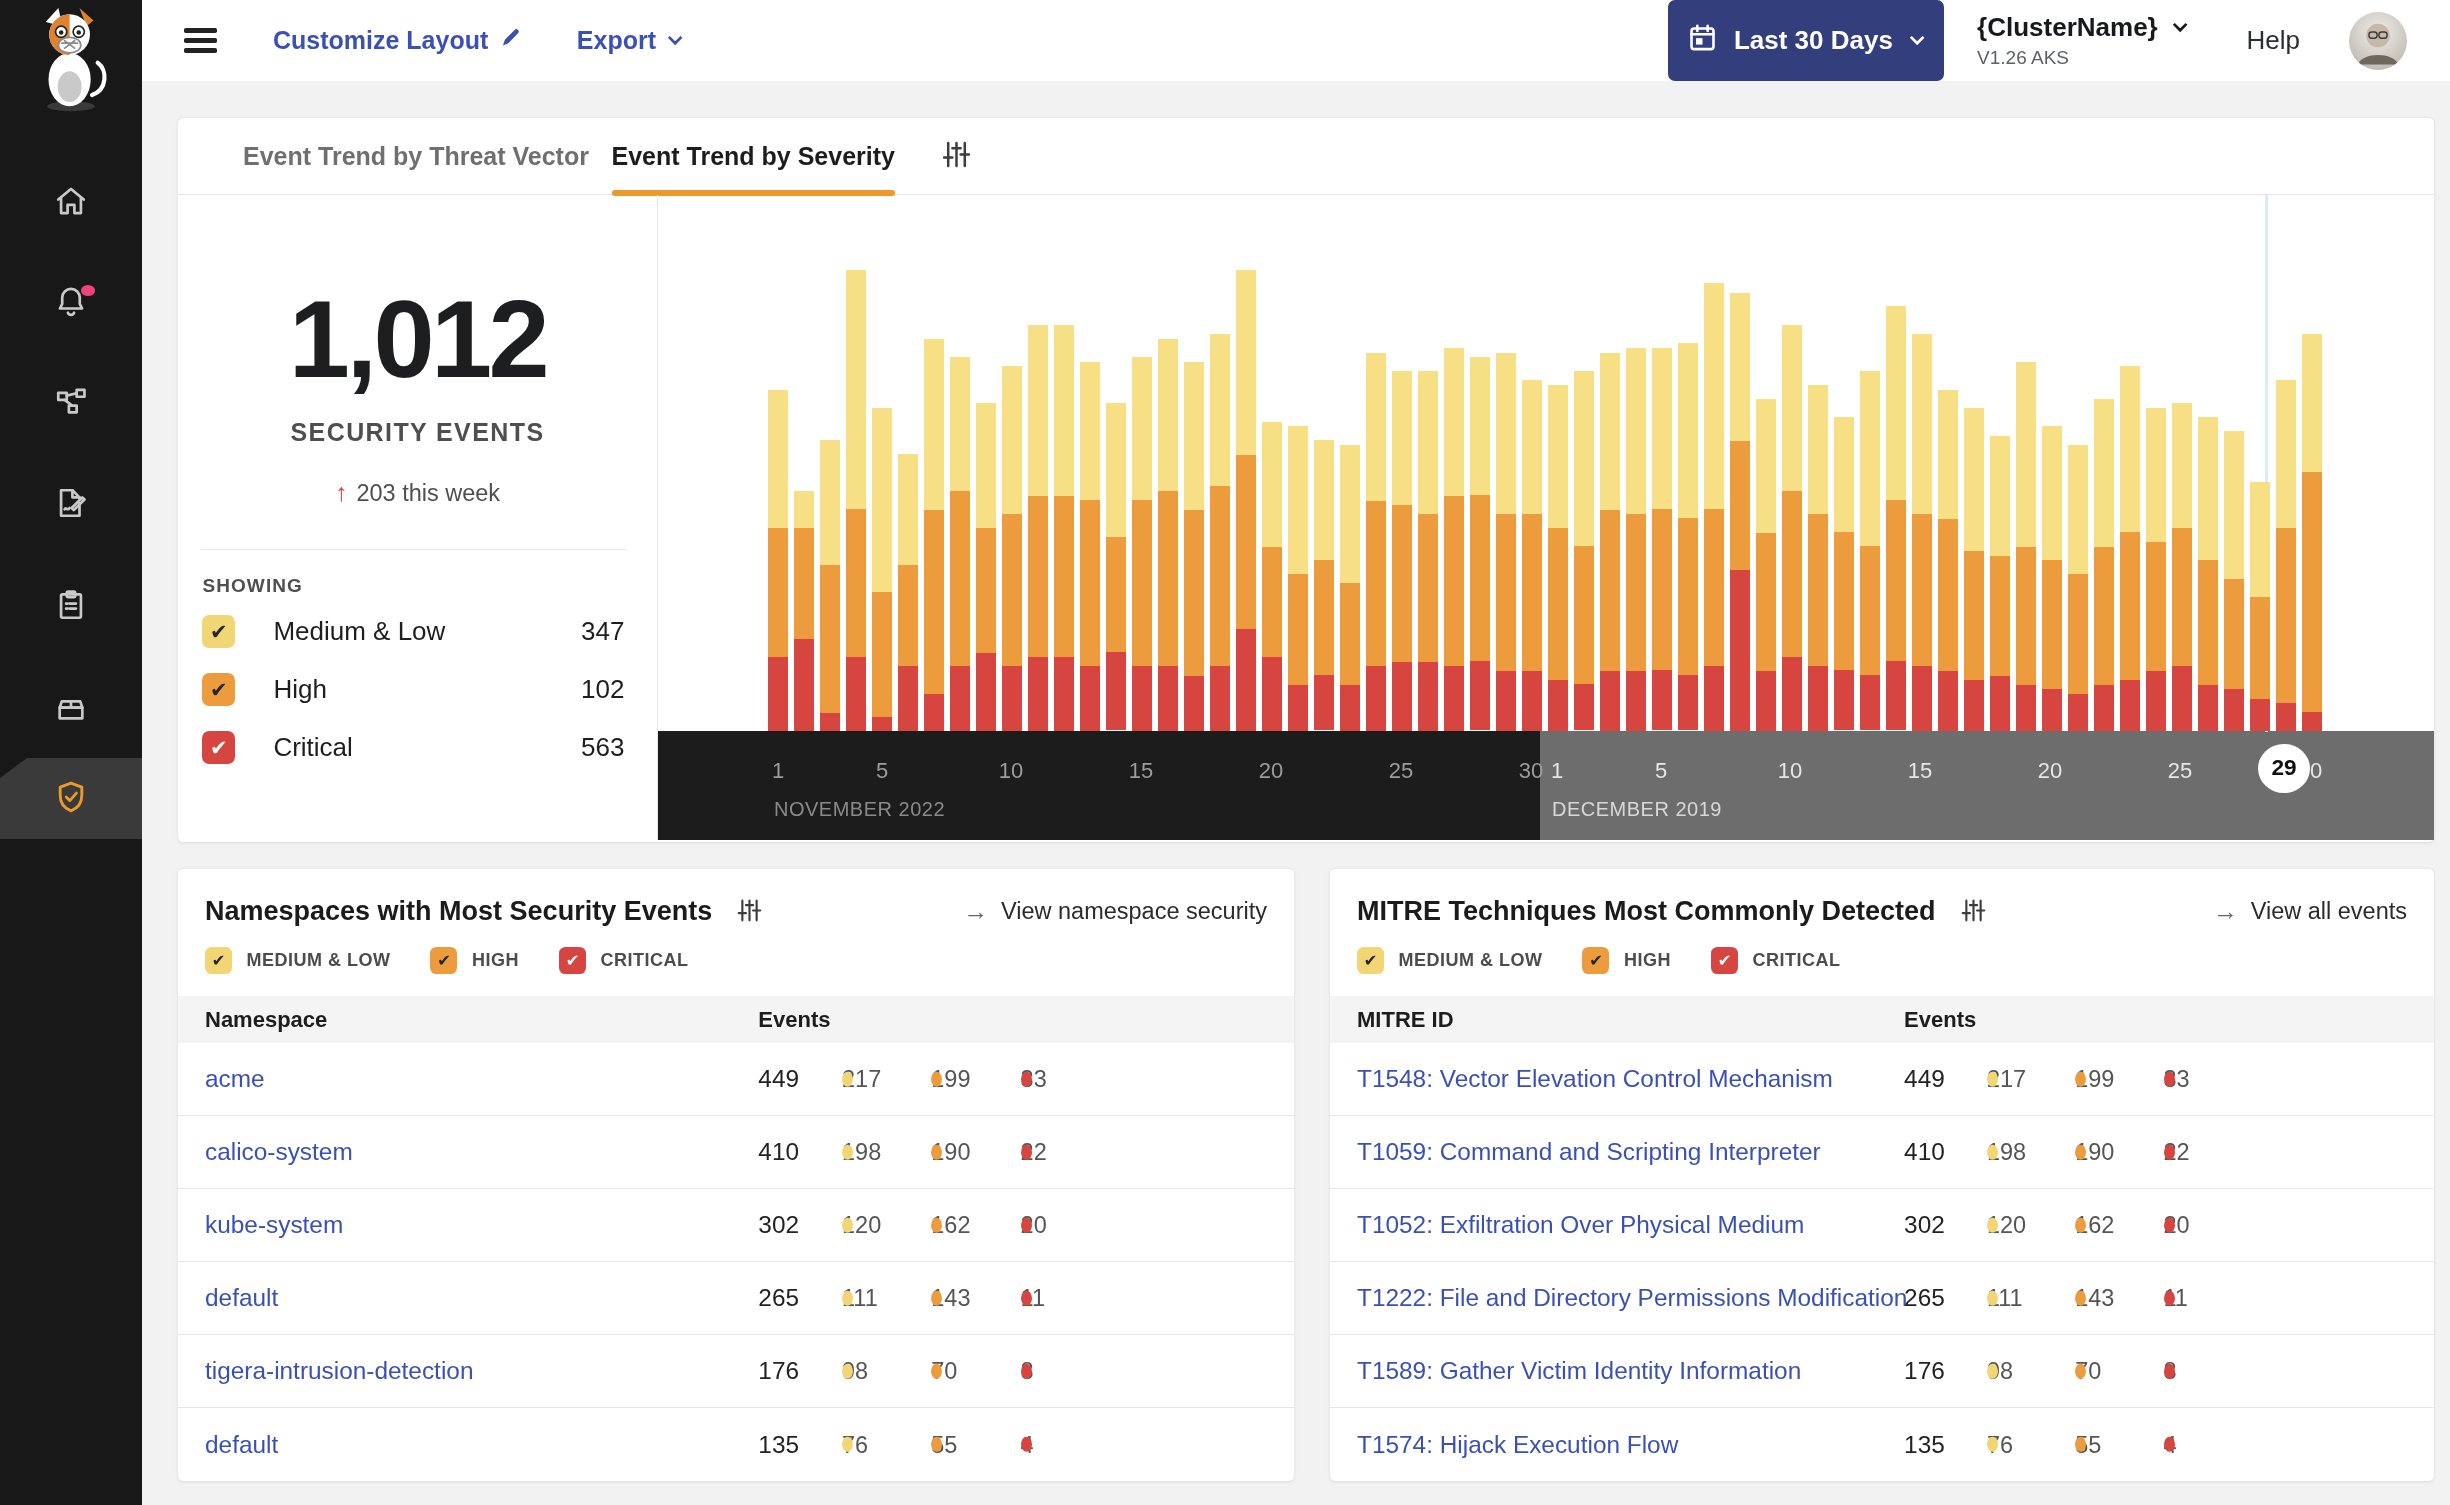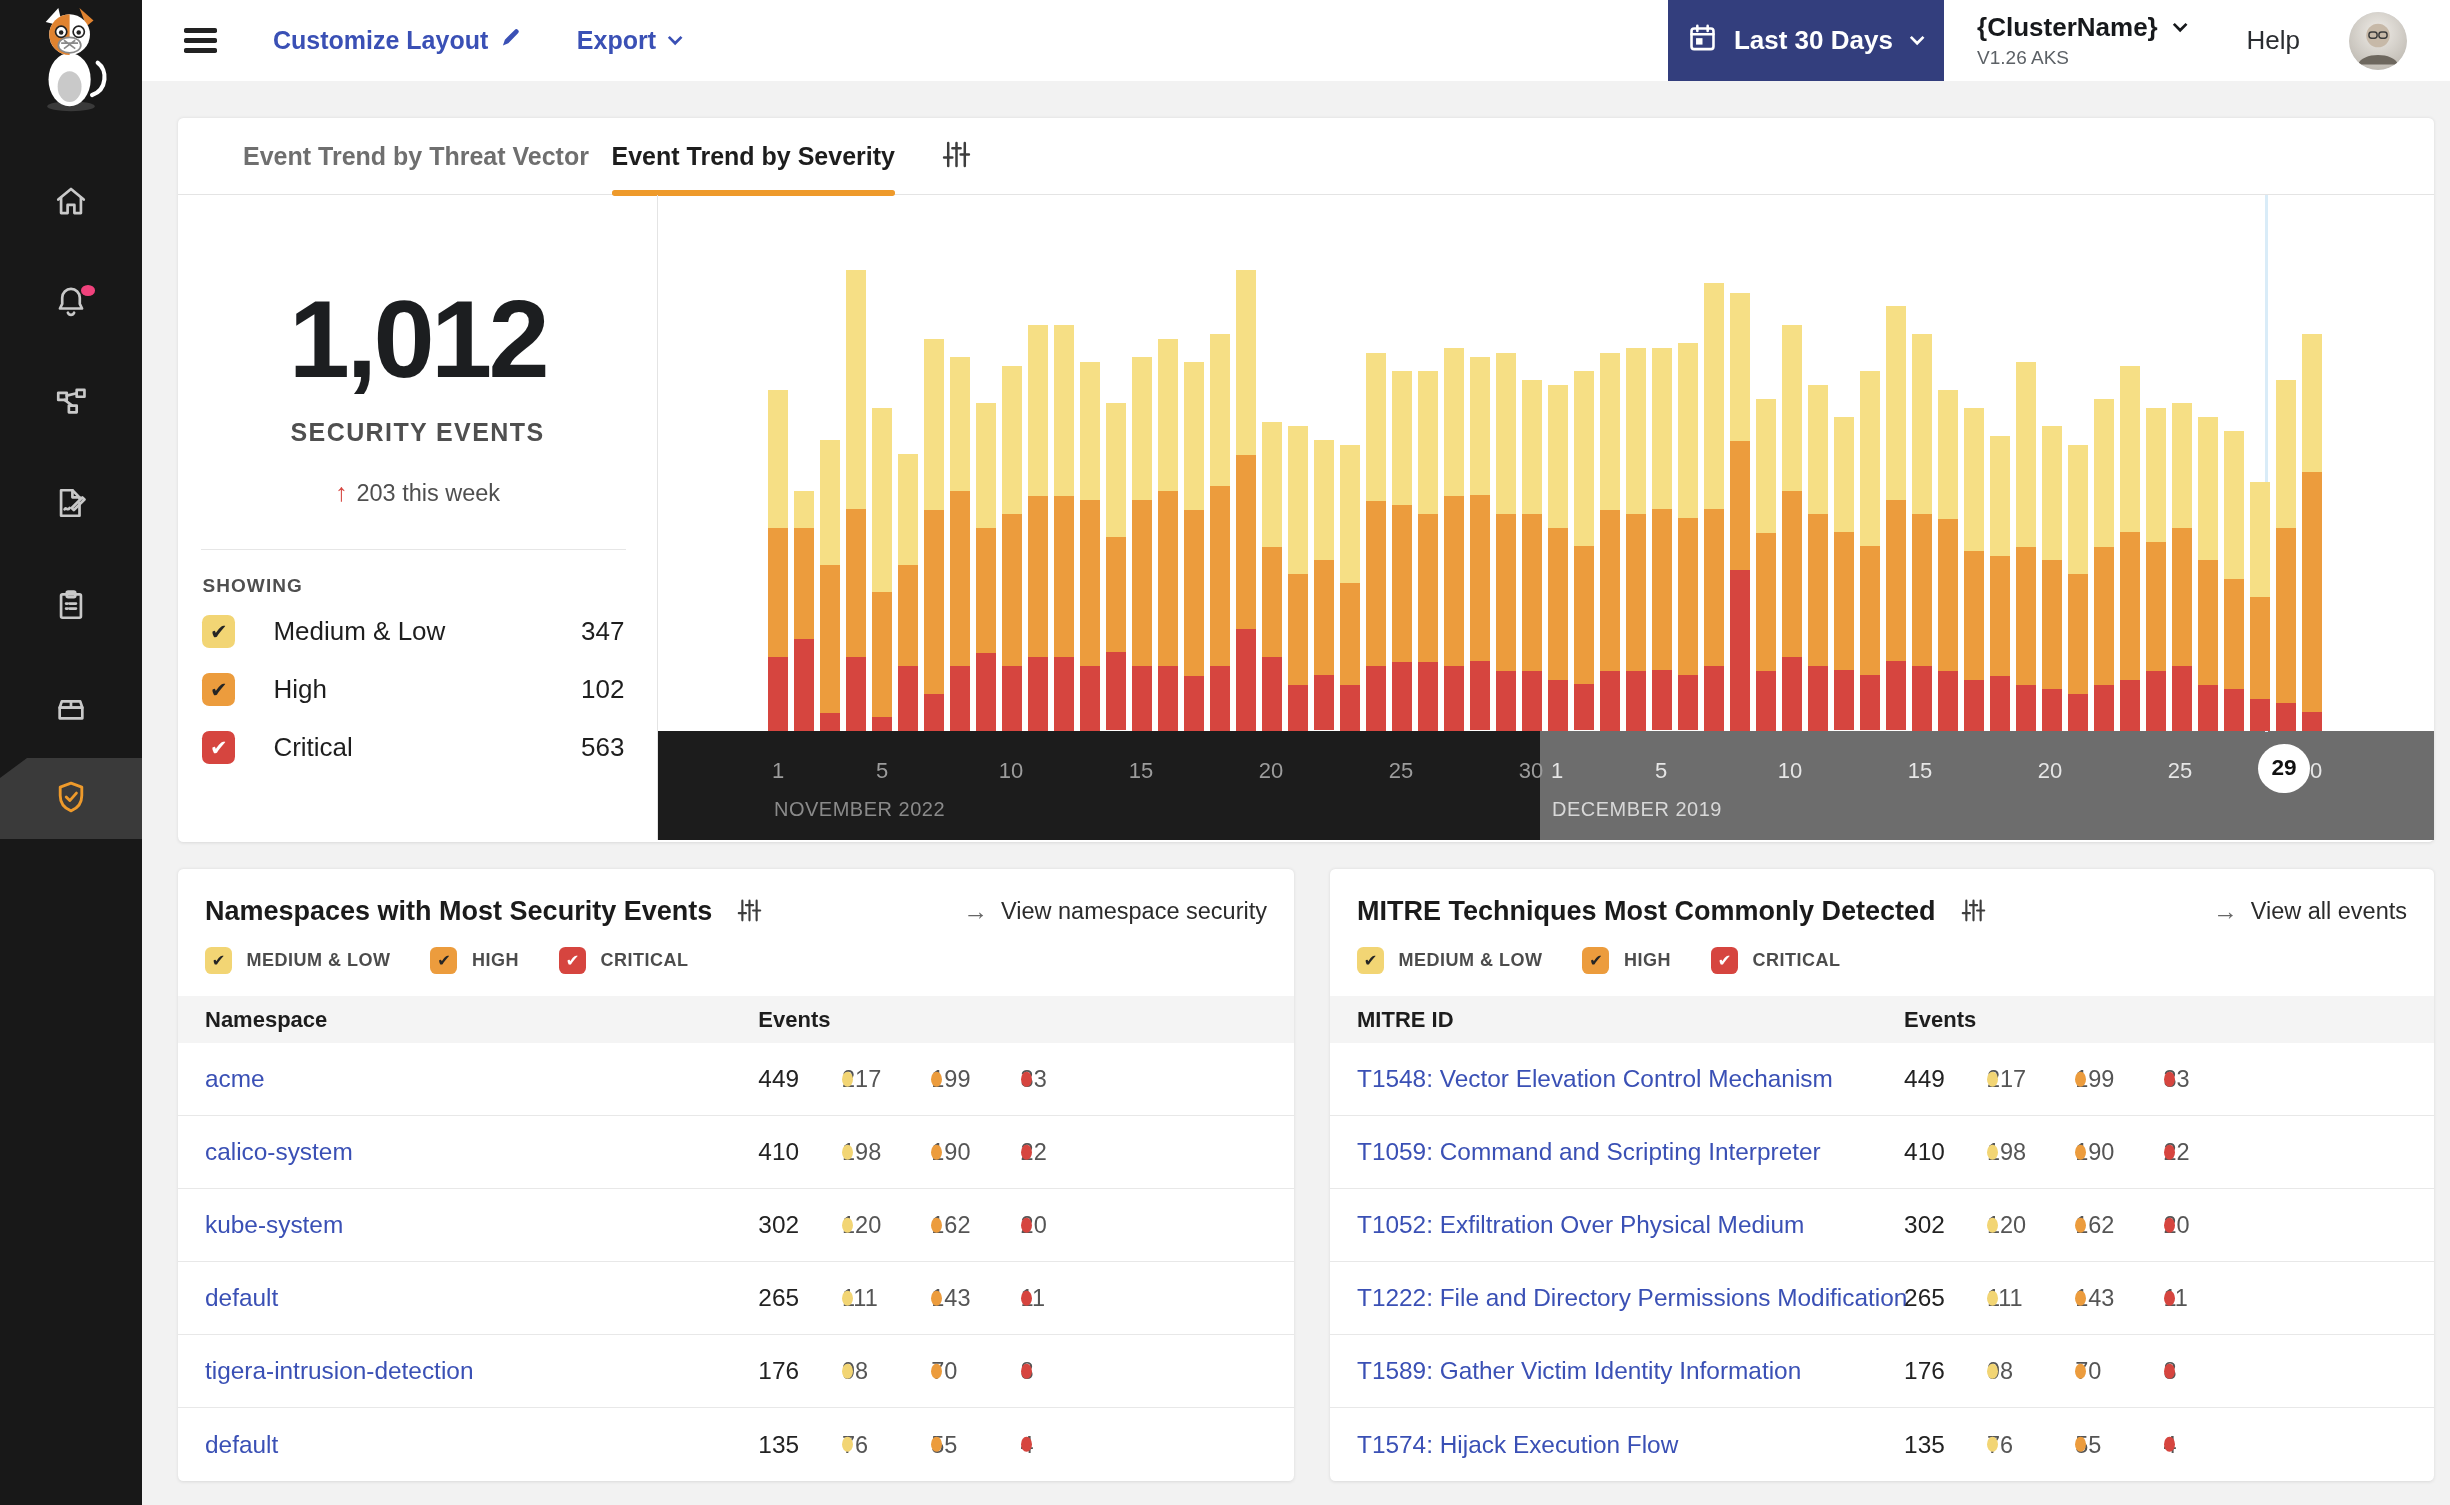--- a/index.html
+++ b/index.html
@@ -23,21 +23,21 @@
   .header{position:absolute;left:142px;top:0;width:2308px;height:81px;background:#fff;display:flex;align-items:center;z-index:20;}
   .hamburger{margin-left:42px;width:33px;cursor:pointer;}
   .hamburger div{height:4.1px;background:#222;border-radius:1.8px;margin:5.9px 0;}
   .page-title{margin-left:27px;font-size:38px;font-weight:700;color:#17191c;letter-spacing:-0.5px;}
   .hlink{display:flex;align-items:center;gap:11px;color:#3A50B5;font-size:25px;font-weight:600;cursor:pointer;}
   .customize{margin-left:56px;}
   .export{margin-left:54px;}
   .chev{width:16.3px;height:11px;}
   .chev polyline{fill:none;stroke:#3A50B5;stroke-width:3;}
   .spacer{flex:1;}
-  .date-btn{height:81px;width:276px;background:#333E7D;display:flex;align-items:center;justify-content:center;gap:16.3px;color:#fff;font-size:26px;font-weight:600;cursor:pointer;}
+  .date-btn{height:81px;width:276px;background:#333E7D;display:flex;align-items:center;justify-content:center;gap:16.3px;color:#fff;font-size:26px;font-weight:600;cursor:pointer;border-radius:7px;}
   .date-btn .chev polyline{stroke:#fff;}
   .cluster{margin-left:33px;cursor:pointer;}
   .cluster-top{display:flex;align-items:center;gap:14.5px;font-size:26px;font-weight:600;color:#17191c;}
   .cluster-top .chev polyline{stroke:#17191c;}
   .cluster-ver{font-size:19px;color:#5c6166;margin-top:3.6px;}
   .help{margin-left:58px;font-size:26px;color:#2a2d31;cursor:pointer;}
   .avatar{margin-left:49px;margin-right:43px;width:58px;height:58px;border-radius:50%;overflow:hidden;background:#ddd;cursor:pointer;flex-shrink:0;}
   
   .card{position:absolute;background:#fff;border-radius:5.4px;box-shadow:0 0.9px 3.6px rgba(0,0,0,.10);}
   .trend-card{left:178px;top:118px;width:2256px;height:724px;}

